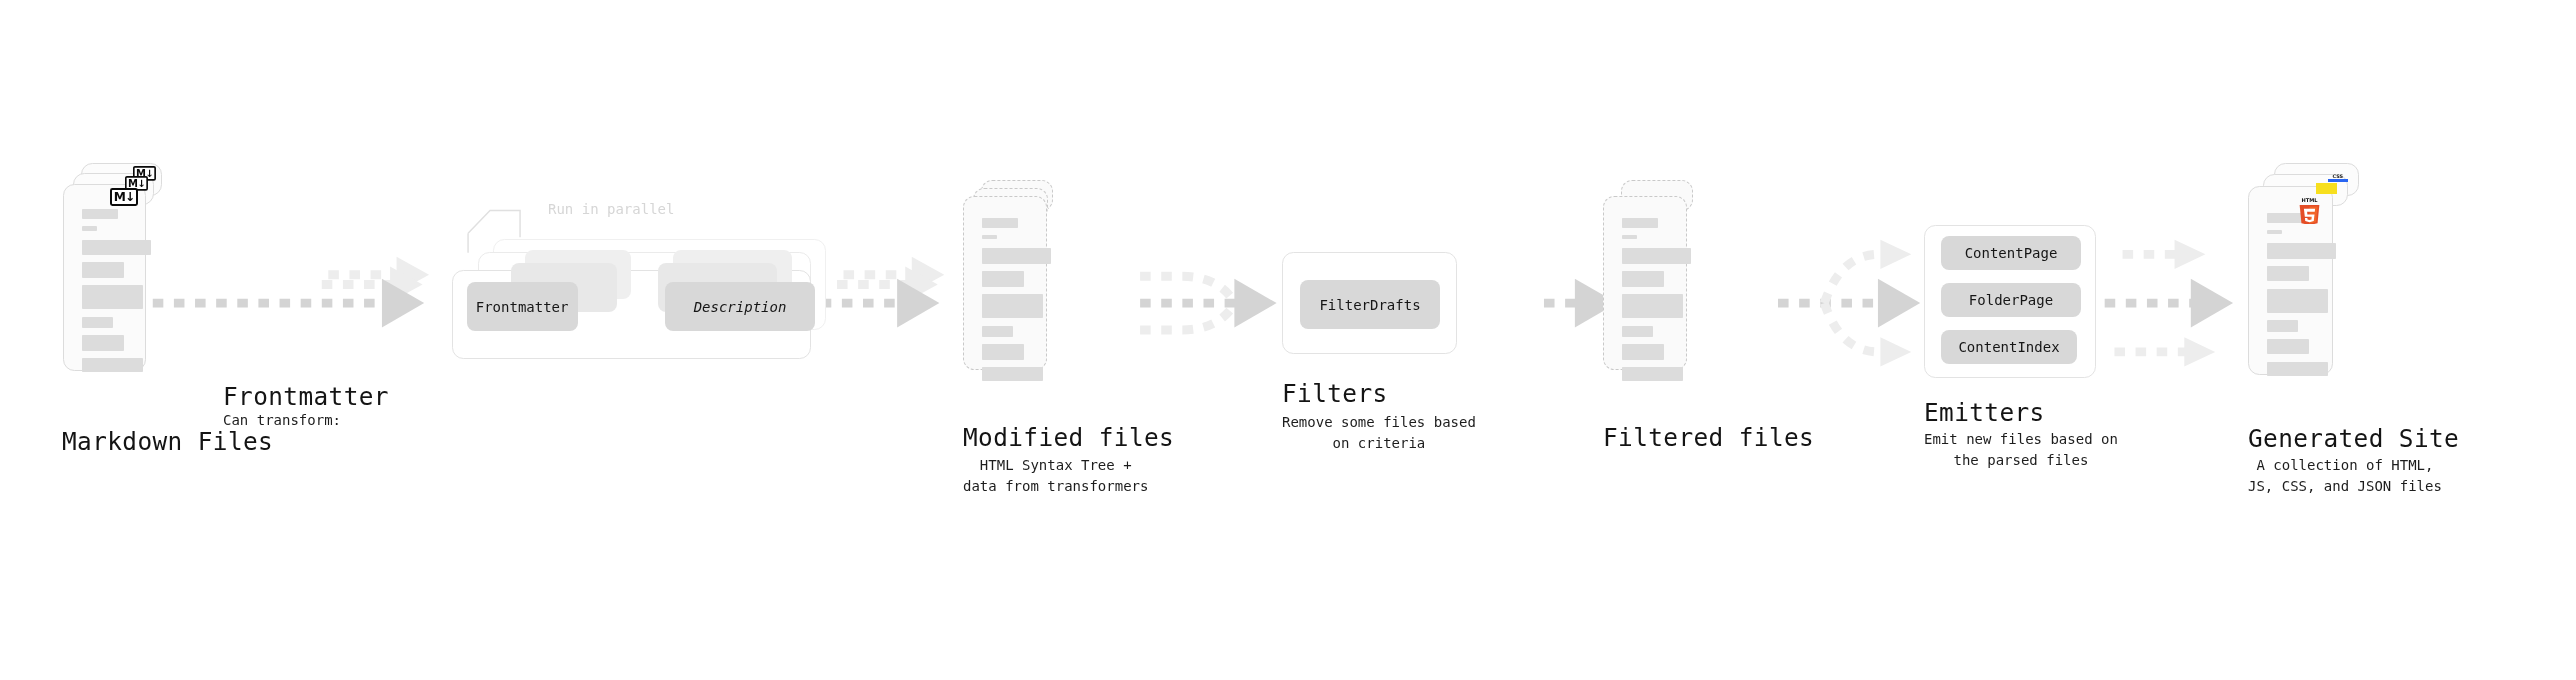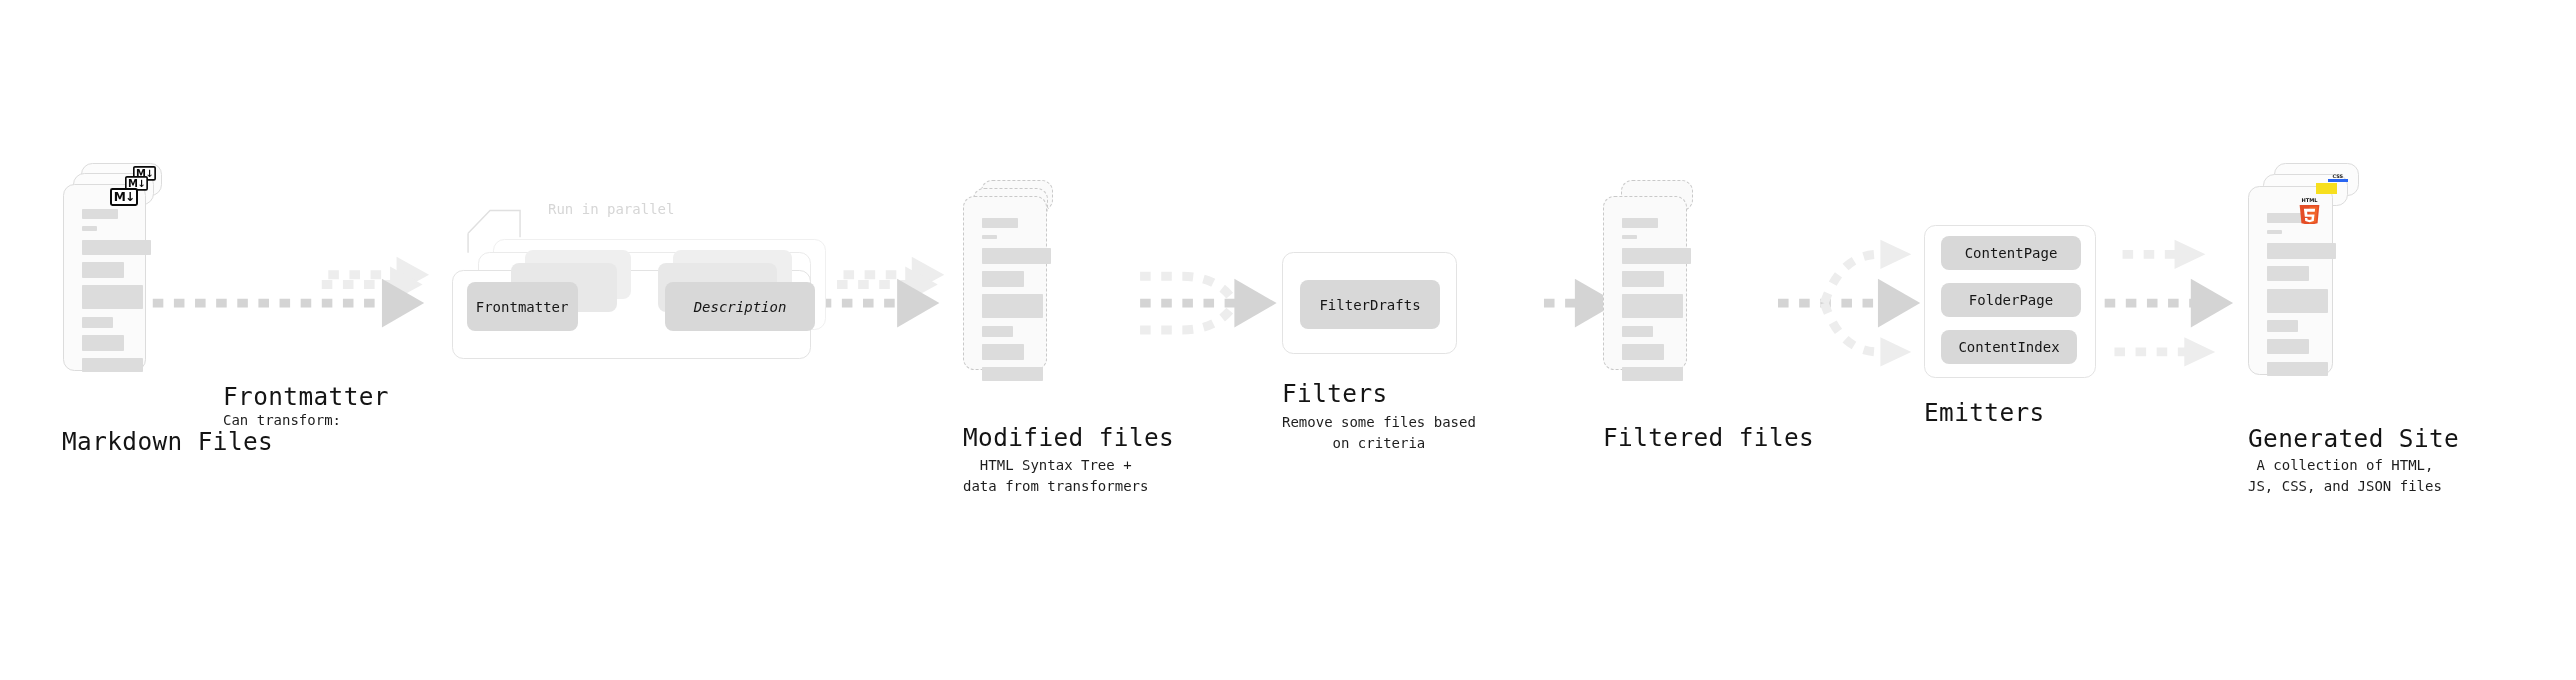--- a/index.html
+++ b/index.html
@@ -362,20 +362,22 @@
 
   <div class="stage-title" style="left:1603px; top:423px;">Filtered files</div>
 
   <div class="group-box" style="left:1924px; top:225px; width:172px; height:153px;">
   </div>
   <div class="pill" style="left:1941px; top:236px; width:140px; height:34px;">ContentPage</div>
   <div class="pill" style="left:1941px; top:283px; width:140px; height:34px;">FolderPage</div>
   <div class="pill" style="left:1941px; top:330px; width:136px; height:34px;">ContentIndex</div>
 
   <div class="stage-title" style="left:1924px; top:398px;">Emitters</div>
+  <div class="stage-desc" style="left:1924px; top:429px;">Emit new files based on
+the parsed files</div>
 
   <div class="doc-stack" style="left:2248px; top:163px; width:187px; height:219px;">
 
     <div class="doc ghost" style="left:26px; top:0px; width:85px; height:32.5px;"></div>
     <div class="doc ghost" style="left:14.6px; top:10.6px; width:85px; height:32.5px;"></div>
 
     <div class="doc" style="left:0px; top:23px; width:85px; height:189px;">
       <div class="doc-body" style="padding-top:26px;">
         <div class="sk" style="width:36px;  height:9.8px;"></div>
         <div class="sk" style="width:14.6px;  height:4.1px; margin-bottom:9px;"></div>

